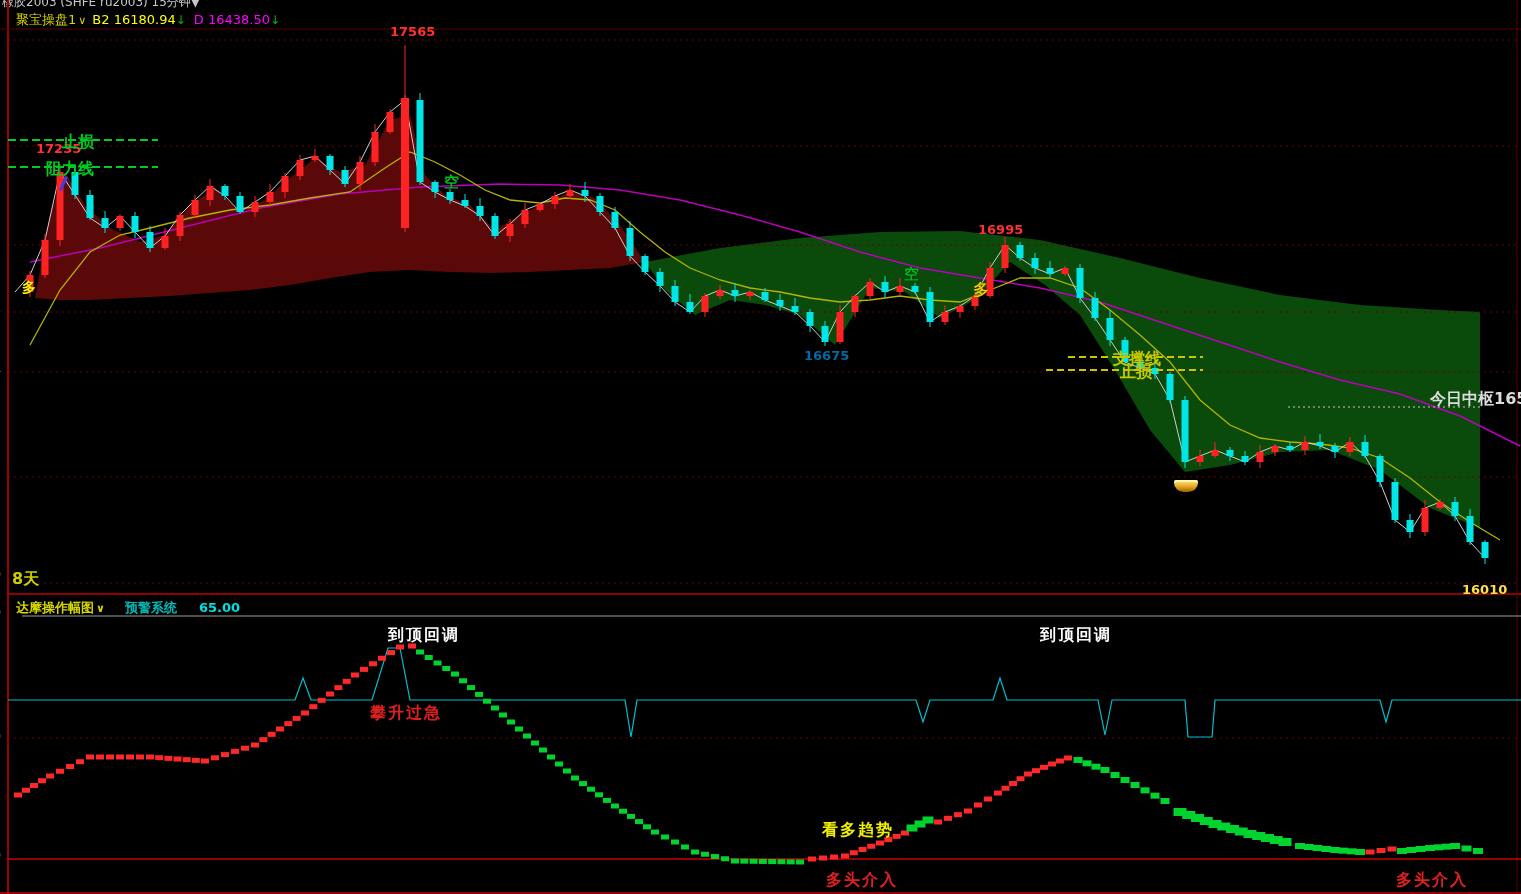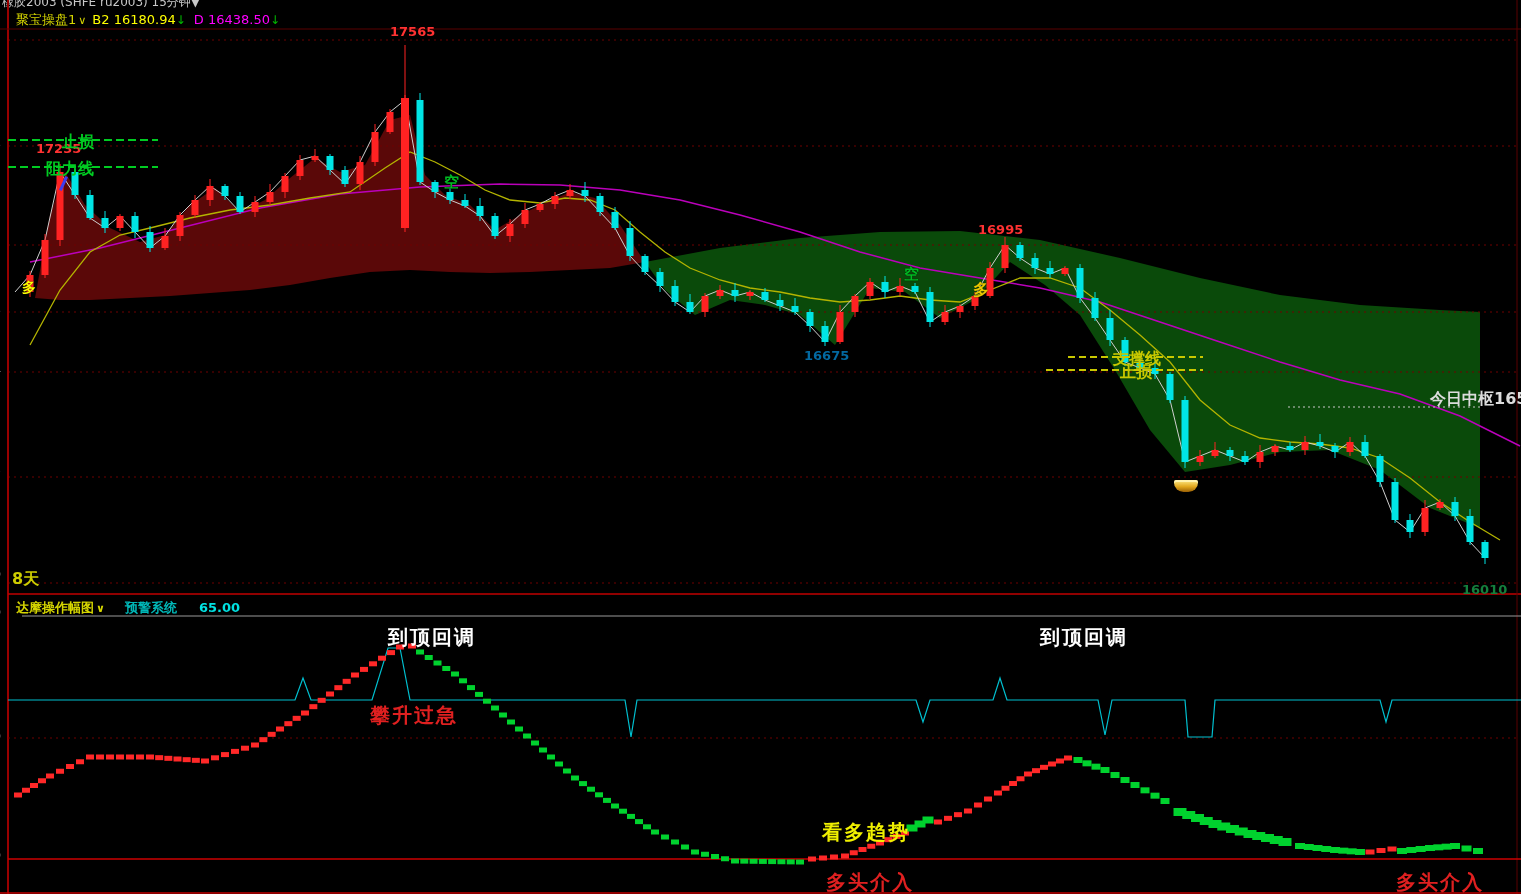--- a/index.html
+++ b/index.html
@@ -2,21 +2,21 @@
 <html><head>
 <meta charset="utf-8">
 <style>
   html,body{margin:0;padding:0;background:#000;}
   .screen{position:relative;width:1521px;height:894px;background:#000;overflow:hidden;
           font-family:"DejaVu Sans",sans-serif;}
   #chart-svg{position:absolute;left:0;top:0;}
   #labels{position:absolute;left:0;top:0;width:100%;height:100%;pointer-events:none;padding-left:32px;}
   .lbl{position:absolute;white-space:nowrap;line-height:1.1;font-weight:bold;font-size:16px;}
   .pl{font-size:13px;}
-  .big{font-size:20px;letter-spacing:2px;}
+  .big{font-size:16px;letter-spacing:2px;}
   .glyph{text-shadow:0 0 1px #000;}
   .axd{font-size:11px;font-weight:normal;}
   .topstrip{position:absolute;left:2px;top:-6px;color:#c8c8c8;font-size:12px;white-space:nowrap;}
   .uhdr{position:absolute;left:16px;top:11px;font-size:13px;font-weight:normal;white-space:nowrap;}
   .lhdr{position:absolute;left:16px;top:599px;font-size:13px;font-weight:bold;white-space:nowrap;}
   .ind-name{color:#d6d600;cursor:pointer;}
   .ddarrow{color:#d6d600;font-size:11px;margin:0 6px 0 2px;}
   .b2v{color:#ffff00;}
   .dv{color:#ff00ff;margin-left:8px;}
   .garr{color:#00bb00;font-size:12px;}
@@ -434,21 +434,21 @@
 
   <div class="lhdr">
     <span class="ind-name"><span>达摩操作幅图</span><span class="ddarrow">∨</span></span><span class="alert">预警系统</span><span class="alertv">65.00</span>
   </div>
 
   <div id="labels">
       <div class="lbl pl" style="left: 390px; top: 25px; color: rgb(255, 50, 50);">17565</div>
       <div class="lbl pl" style="left: 36px; top: 142px; color: rgb(255, 50, 50);">17235</div>
       <div class="lbl pl" style="left: 978px; top: 223px; color: rgb(255, 50, 50);">16995</div>
       <div class="lbl pl" style="left: 804px; top: 349px; color: #0369a1;">16675</div>
-      <div class="lbl pl" style="left: 1462px; top: 583px; color: #15803d;">16010</div>
+      <div class="lbl pl" style="left: 1462px; top: 583px; color: #fde047;">16010</div>
       <div class="lbl" style="left: 62px; top: 133px; color: rgb(0, 204, 34);">止损</div>
       <div class="lbl" style="left: 46px; top: 160px; color: rgb(0, 204, 34);">阻力线</div>
       <div class="lbl" style="left: 1113px; top: 350px; color: rgb(200, 200, 0);">支撑线</div>
       <div class="lbl" style="left: 1120px; top: 363px; color: rgb(200, 200, 0);">止损</div>
       <div class="lbl" style="left: 1430px; top: 390px; color: rgb(220, 220, 220);">今日中枢16501.</div>
       <div class="lbl glyph" style="left: 22px; top: 280px; color: rgb(255, 255, 0); font-size: 14px;">多</div>
       <div class="lbl glyph" style="left: 444px; top: 174px; color: rgb(0, 187, 34); font-size: 15px;">空</div>
       <div class="lbl glyph" style="left: 904px; top: 266px; color: rgb(0, 187, 34); font-size: 15px;">空</div>
       <div class="lbl glyph" style="left: 973px; top: 281px; color: rgb(232, 200, 0); font-size: 16px;">多</div>
       <div class="lbl axd" style="left: -6px; top: 33px; color: rgb(207, 207, 207);">5</div>

